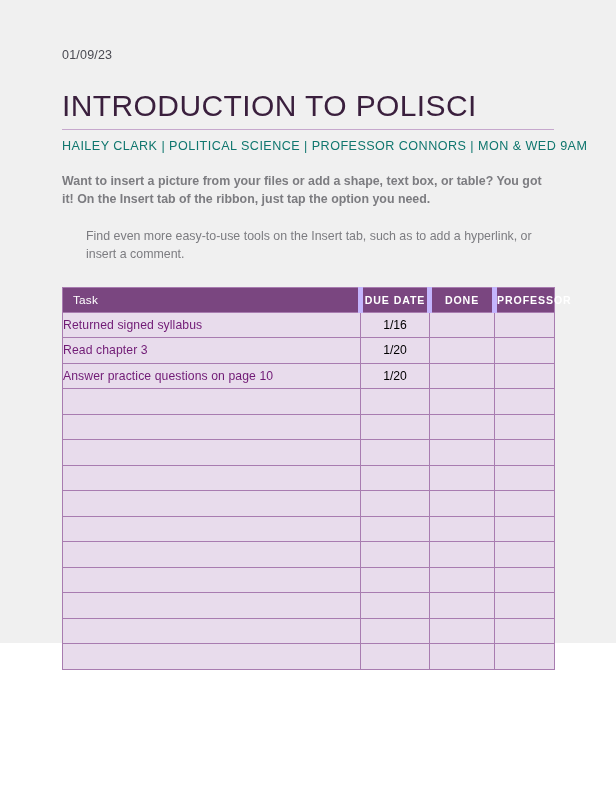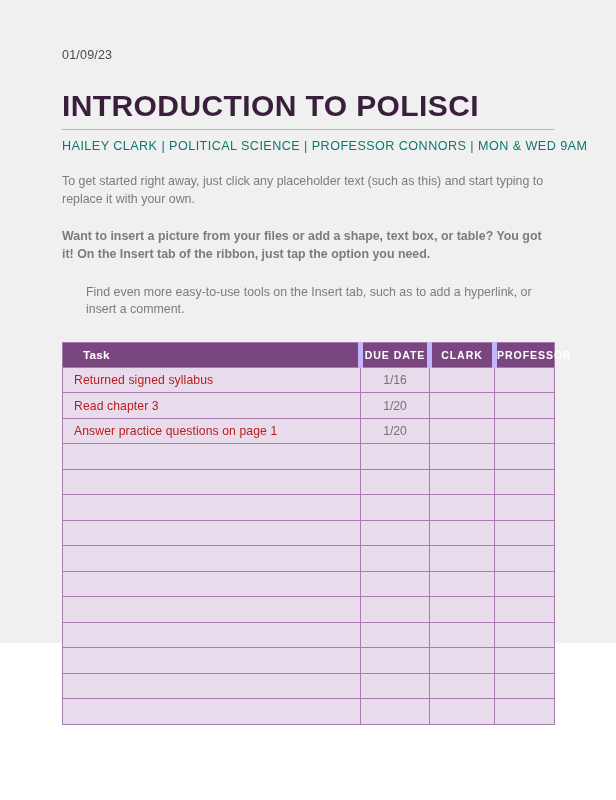--- a/index.html
+++ b/index.html
@@ -39,21 +39,21 @@
     padding-top: 48px;
     font-size: 12.5px;
     color: #4a4a52;
     letter-spacing: 0.2px;
     line-height: 1.2;
   }
 
   .doc-title {
     margin-top: 27px;
     font-size: 30px;
-    font-weight: 700;
+    font-weight: 400;
     color: #3a1f3d;
     letter-spacing: 0.4px;
     line-height: 1.05;
     white-space: nowrap;
   }
 
   .title-rule {
     margin-top: 7px;
     height: 1.6px;
     background: #c6a8cd;
@@ -96,52 +96,52 @@
 
   thead th {
     background: #7a4680;
     color: #ffffff;
     height: 25px;
     border-color: #7a4680;
     border-bottom-color: #7a4680;
   }
   thead th.col-task {
     text-align: left;
-    padding-left: 20px;
+    padding-left: 10px;
     font-size: 11.8px;
-    font-weight: 700;
+    font-weight: 400;
     letter-spacing: 0.2px;
   }
   thead th.col-cap {
     text-align: center;
     font-size: 10.6px;
     font-weight: bold;
     letter-spacing: 0.9px;
   }
   thead th.sep { border-left: 5px solid #c4b5fd; }
 
   tbody td {
     background: #e8dcec;
     height: 25.5px;
     border-top: 1px solid #b98fc0;
     border-bottom: 1px solid #b98fc0;
     border-left: 1px solid #9a6ba3;
     border-right: 1px solid #9a6ba3;
   }
   tbody td.cell-task {
     text-align: left;
-    padding-left: 11px;
+    padding-left: 0;
     font-size: 12.2px;
-    color: #b91c1c;
+    color: #701a75;
     letter-spacing: 0.1px;
   }
   tbody td.cell-date {
     text-align: center;
     font-size: 12.2px;
-    color: #737373;
+    color: #000000;
   }
   tbody td.cell-blank { }
 
   
   col.w-task    { width: 298px; }
   col.w-due     { width: 69px; }
   col.w-done    { width: 65px; }
   col.w-initials{ width: 60px; }
 </style>
 </head>
@@ -152,57 +152,56 @@
 <div id="doc">
 
   <div class="date-stamp">01/09/23</div>
 
   <div class="doc-title">INTRODUCTION TO POLISCI</div>
 
   <div class="title-rule"></div>
 
   <div class="doc-subtitle">HAILEY CLARK  |  POLITICAL SCIENCE  |  PROFESSOR CONNORS  |  MON &amp; WED 9AM</div>
 
-  <div class="body-text p1">To get started right away, just click any placeholder text (such as this) and start typing to replace it with your own.</div>
 
   <div class="body-text p2">Want to insert a picture from your files or add a shape, text box, or table? You got it! On the Insert tab of the ribbon, just tap the option you need.</div>
 
   <div class="body-text p3">Find even more easy-to-use tools on the Insert tab, such as to add a hyperlink, or insert a comment.</div>
 
   <div class="task-table-wrap">
     <table class="task-table">
       <colgroup>
         <col class="w-task">
         <col class="w-due">
         <col class="w-done">
         <col class="w-initials">
       </colgroup>
       <thead>
         <tr>
           <th class="col-task">Task</th>
           <th class="col-cap sep">DUE DATE</th>
-          <th class="col-cap sep">CLARK</th>
+          <th class="col-cap sep">DONE</th>
           <th class="col-cap sep">PROFESSOR</th>
         </tr>
       </thead>
       <tbody id="task-rows">
           <tr>
             <td class="cell-task">Returned signed syllabus</td>
             <td class="cell-date">1/16</td>
             <td class="cell-date cell-blank"></td>
             <td class="cell-date cell-blank"></td>
           </tr>
           <tr>
             <td class="cell-task">Read chapter 3</td>
             <td class="cell-date">1/20</td>
             <td class="cell-date cell-blank"></td>
             <td class="cell-date cell-blank"></td>
           </tr>
           <tr>
-            <td class="cell-task">Answer practice questions on page 1</td>
+            <td class="cell-task">Answer practice questions on page 10</td>
             <td class="cell-date">1/20</td>
             <td class="cell-date cell-blank"></td>
             <td class="cell-date cell-blank"></td>
           </tr>
           <tr>
             <td class="cell-task cell-blank"></td>
             <td class="cell-date cell-blank"></td>
             <td class="cell-date cell-blank"></td>
             <td class="cell-date cell-blank"></td>
           </tr>

